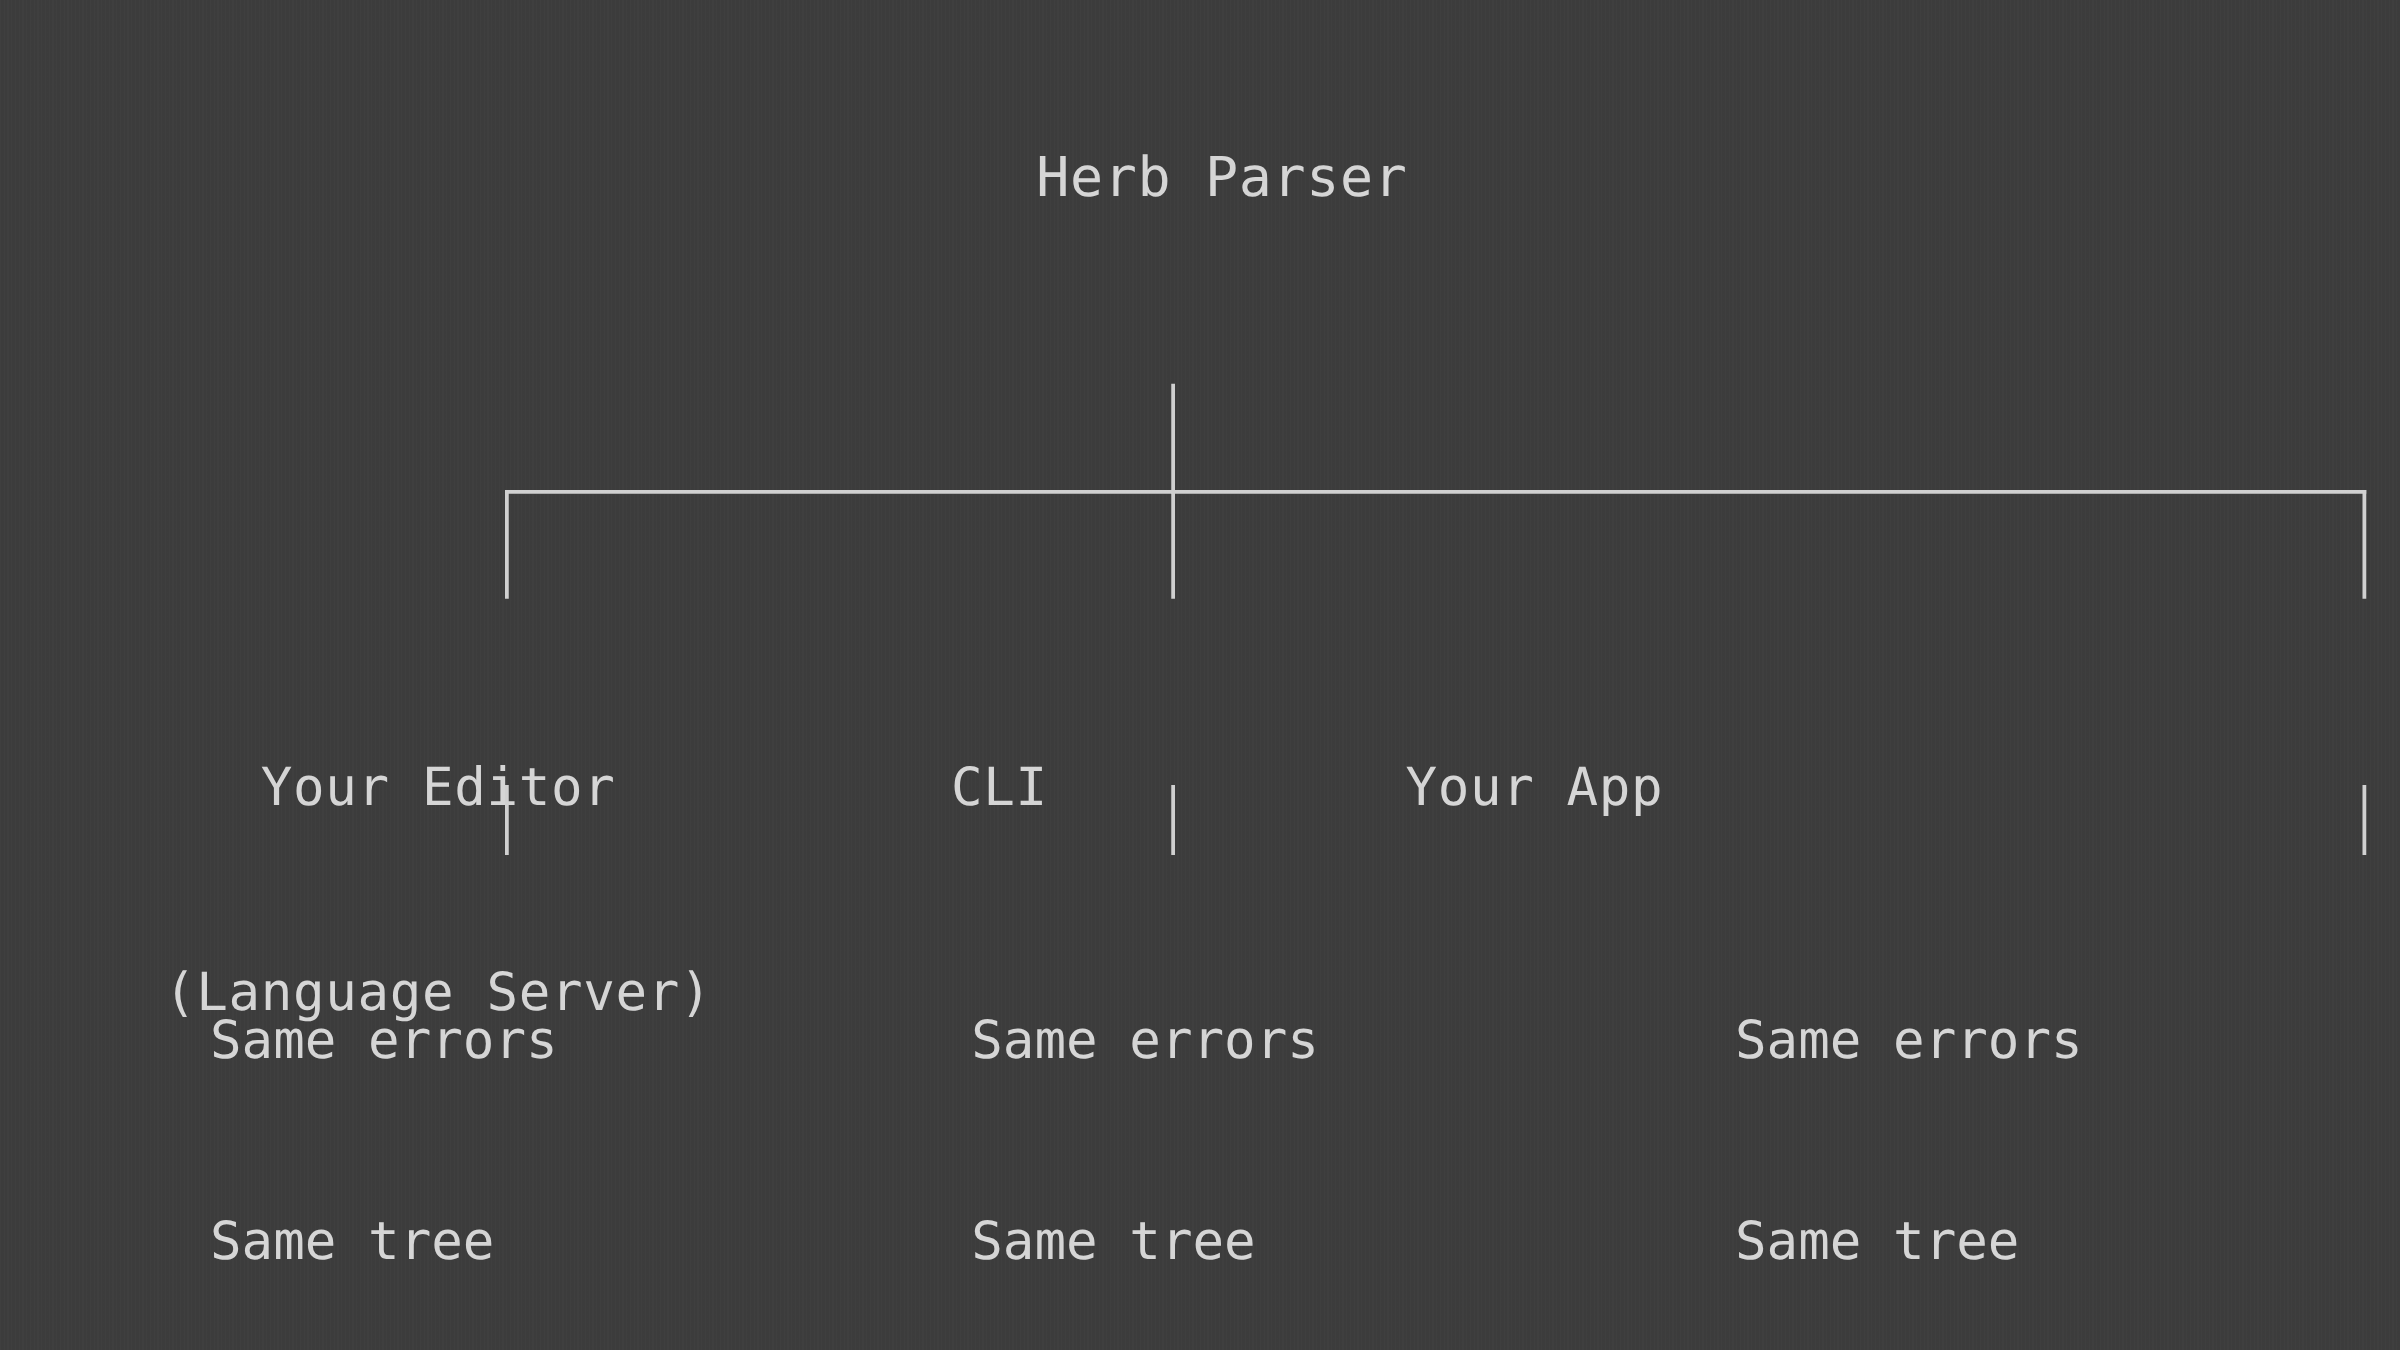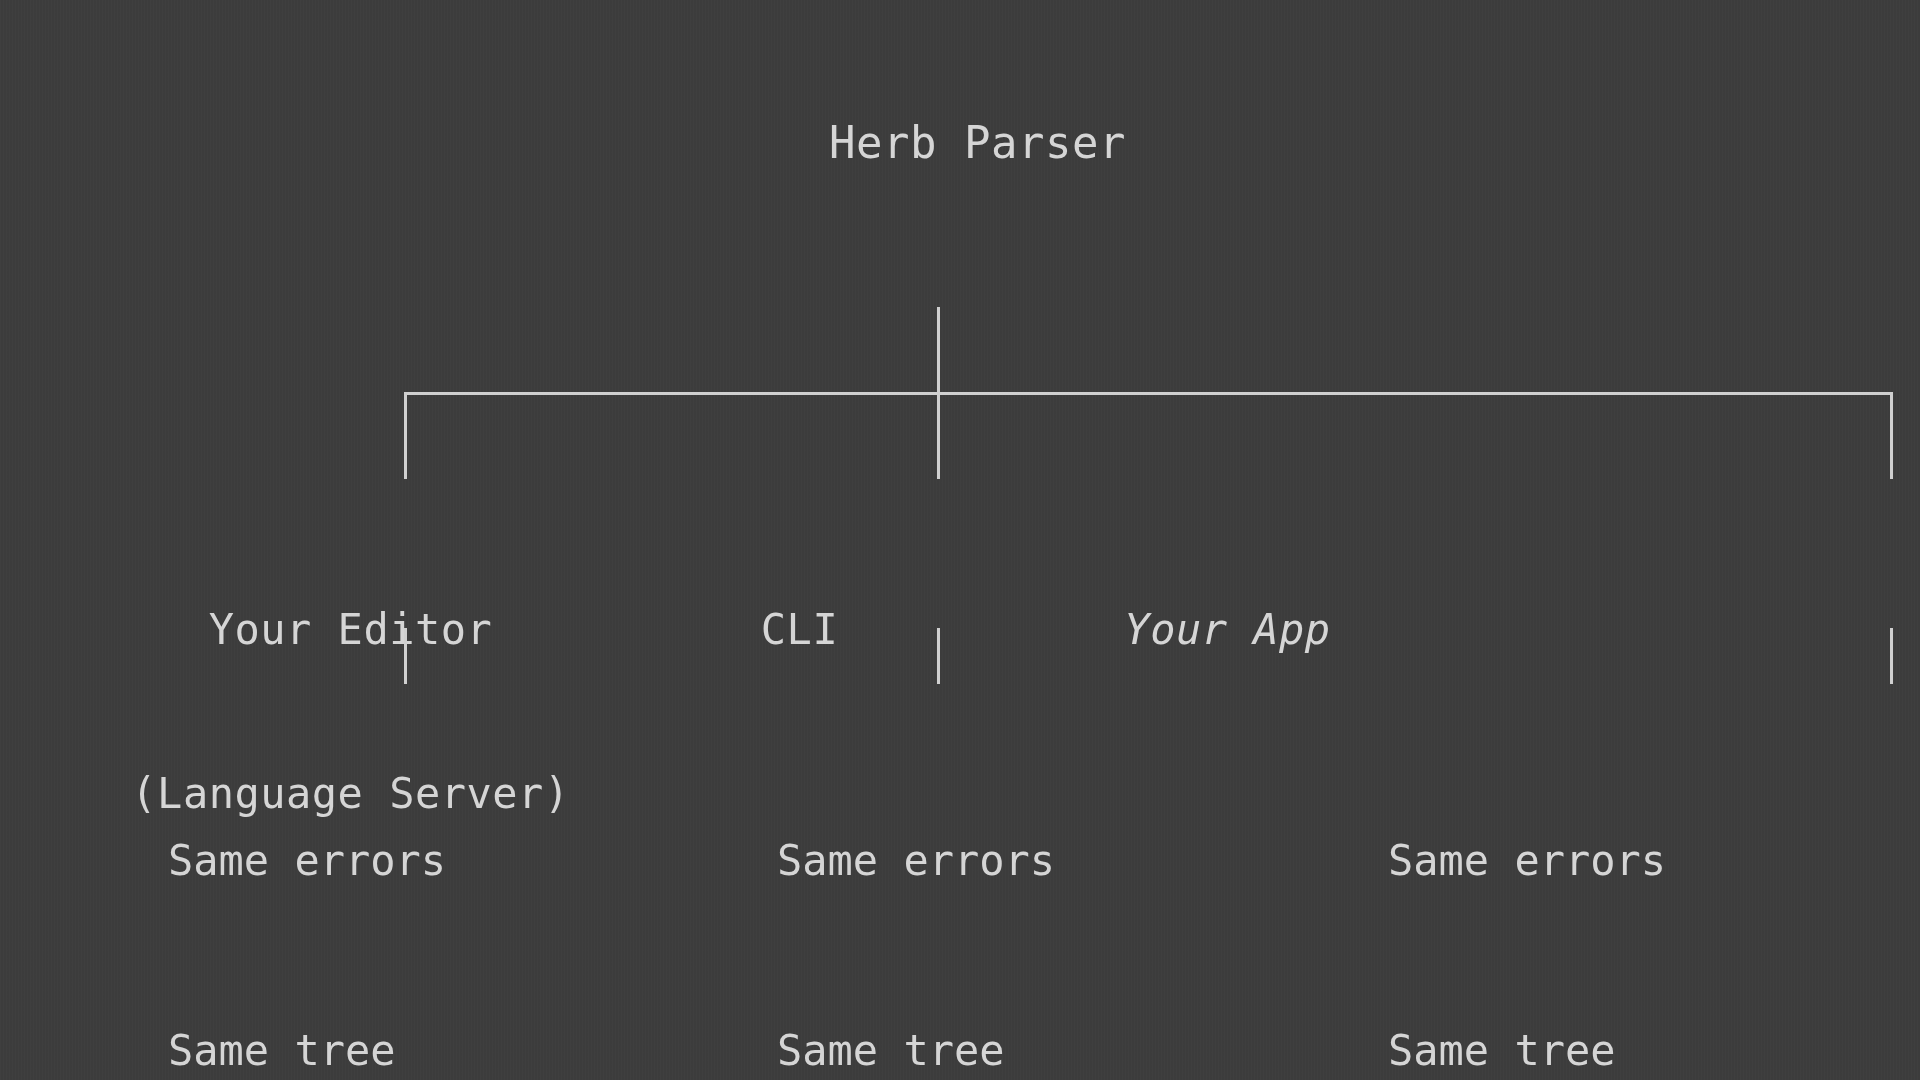--- a/index.html
+++ b/index.html
@@ -52,37 +52,37 @@
   }
 
   .branch-node {
     font-size: 42px;
     width: 700px;
     top: 494px;
   }
 
   .branch-editor { left: -17px; }
   .branch-cli    { left: 432px; }
-  .branch-app    { left: 860px; font-style: italic; }
+  .branch-app    { left: 860px; }
 
   .leaf-list {
     position: absolute;
     font-size: 42px;
     line-height: 1.28;
     white-space: pre;
     text-align: left;
     color: #d5d5d5;
     top: 697px;
   }
 
   .leaf-editor { left: 168px; }
   .leaf-cli    { left: 777px; }
   .leaf-app    { left: 1388px; }
 
-  .leaf-line { display: block; white-space: pre; margin-top: 29px; }
+  .leaf-line { display: block; white-space: pre; }
 
   
   .line {
     position: absolute;
     background: #d0d0d0;
   }
   .vline { width: 3px; }
   .hline { height: 3px; }
 
   

